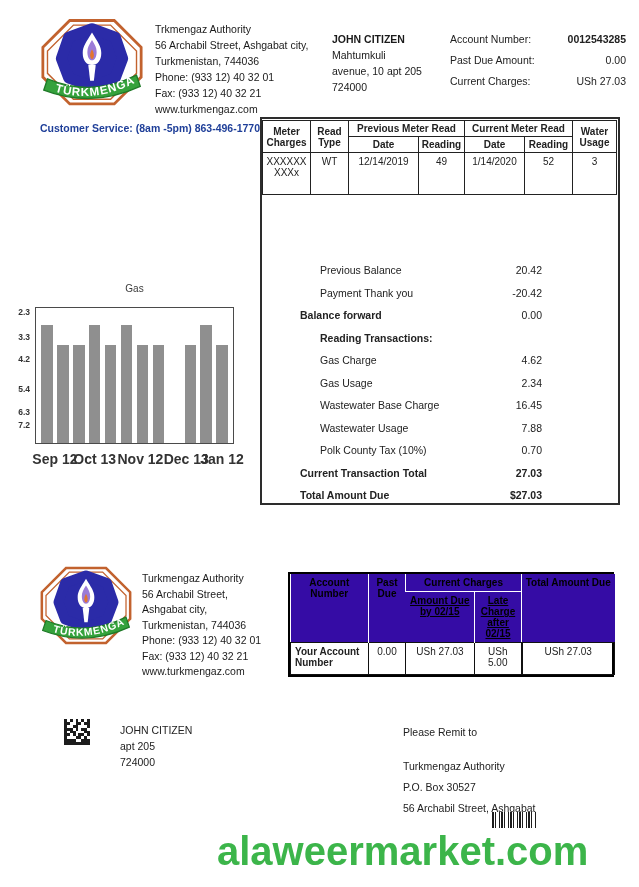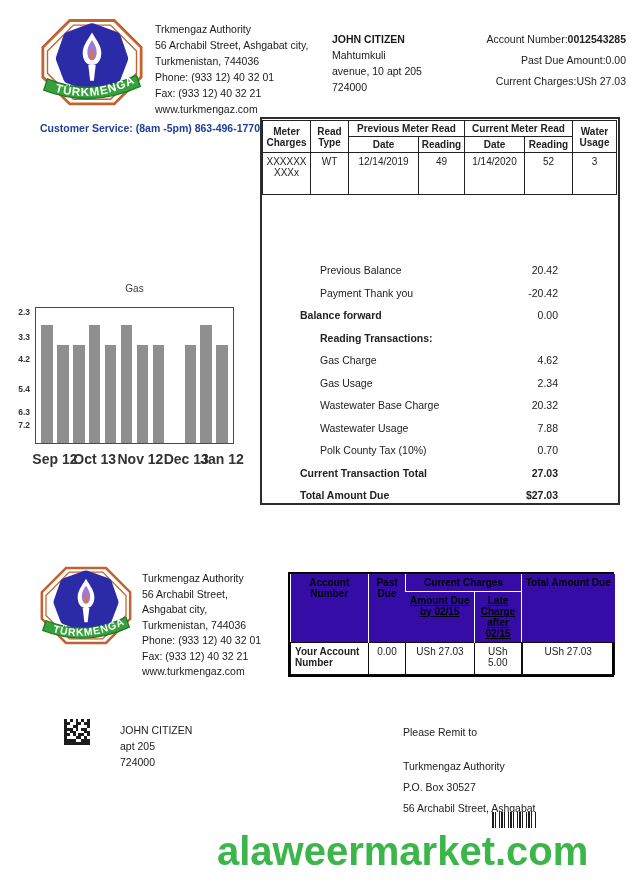--- a/index.html
+++ b/index.html
@@ -10,34 +10,34 @@
   }
   .abs { position:absolute; }
 
   
   .co-lines { left:155px; top:21px; width:180px; font-size:10.5px; line-height:16px; color:#1a1a1a; }
   
   .cust-lines { left:332px; top:31px; width:118px; font-size:10.5px; line-height:16px; color:#1a1a1a; }
   .cust-lines .l0 { font-weight:bold; }
   
   .acct { left:450px; top:33px; width:176px; font-size:10.5px; }
-  .acct-row { display:flex; justify-content:flex-end; margin-bottom:9px; }
+  .acct-row { display:flex; justify-content:space-between; margin-bottom:9px; }
   .acct-row:nth-child(1) .val { font-weight:bold; }
   
   .cs-line { left:40px; top:122px; font-size:10.5px; font-weight:bold; color:#1F3F99; }
 
   
   .main-box { left:260px; top:117px; width:360px; height:388px; border:2px solid #2d2d2d; }
   table.meter { border-collapse:collapse; margin-top:1px; margin-left:0px; table-layout:fixed; width:354px; font-size:10px; }
   table.meter th, table.meter td { border:1.5px solid #222; text-align:center; padding:2px 1px; }
   table.meter th { font-weight:bold; }
   table.meter td { height:42px; vertical-align:top; padding-top:3px; word-break:break-all; }
 
   .statement { position:absolute; left:0; top:140px; width:356px; font-size:10.5px; }
-  .st-row { display:flex; align-items:center; height:22.5px; padding-right:60px; }
+  .st-row { display:flex; align-items:center; height:22.5px; padding-right:76px; }
   .st-row .lbl { flex:1; padding-left:58px; }
   .st-row.less .lbl { padding-left:38px; }
   .st-row.bold .lbl { font-weight:bold; }
   .st-row.bold-val .val { font-weight:bold; }
   .st-row .val { width:100px; text-align:right; }
 
   
   .chart { left:0px; top:283px; width:262px; height:185px; }
   .chart-title { position:absolute; left:35px; top:0px; width:199px; text-align:center; font-size:10px; color:#3a3a3a; }
   .plot { position:absolute; left:35px; top:24px; width:199px; height:137px; border:1.5px solid #4a4a4a; }
@@ -187,21 +187,21 @@
       <div class="st-row">
         <span class="lbl">Gas Charge</span>
         <span class="val">4.62</span>
       </div>
       <div class="st-row">
         <span class="lbl">Gas Usage</span>
         <span class="val">2.34</span>
       </div>
       <div class="st-row">
         <span class="lbl">Wastewater Base Charge</span>
-        <span class="val">20.32</span>
+        <span class="val">16.45</span>
       </div>
       <div class="st-row">
         <span class="lbl">Wastewater Usage</span>
         <span class="val">7.88</span>
       </div>
       <div class="st-row">
         <span class="lbl">Polk County Tax (10%)</span>
         <span class="val">0.70</span>
       </div>
       <div class="st-row less bold bold-val">

